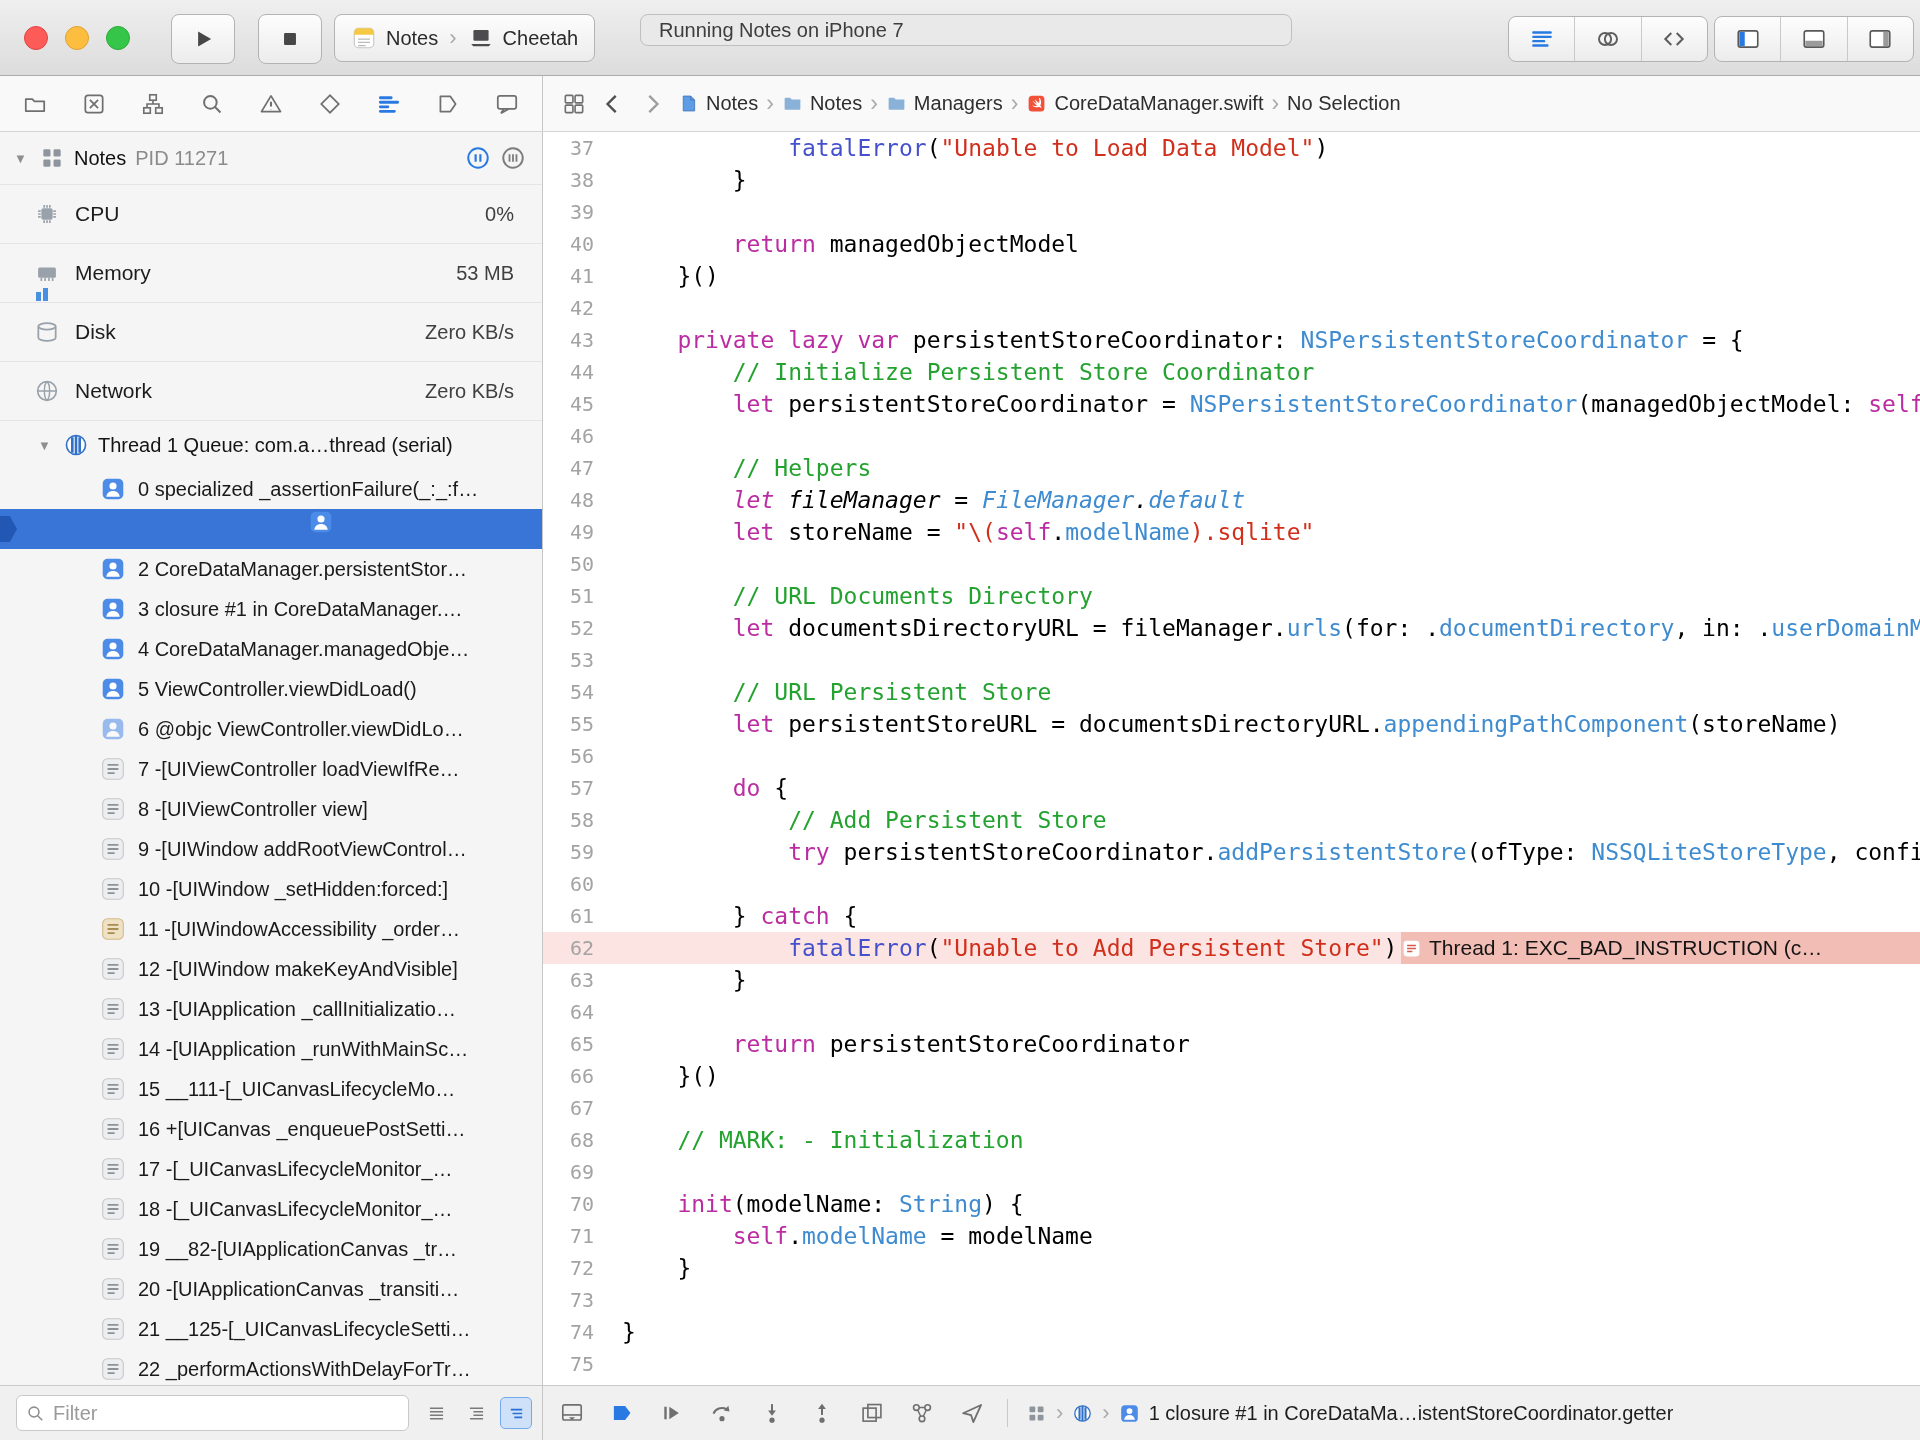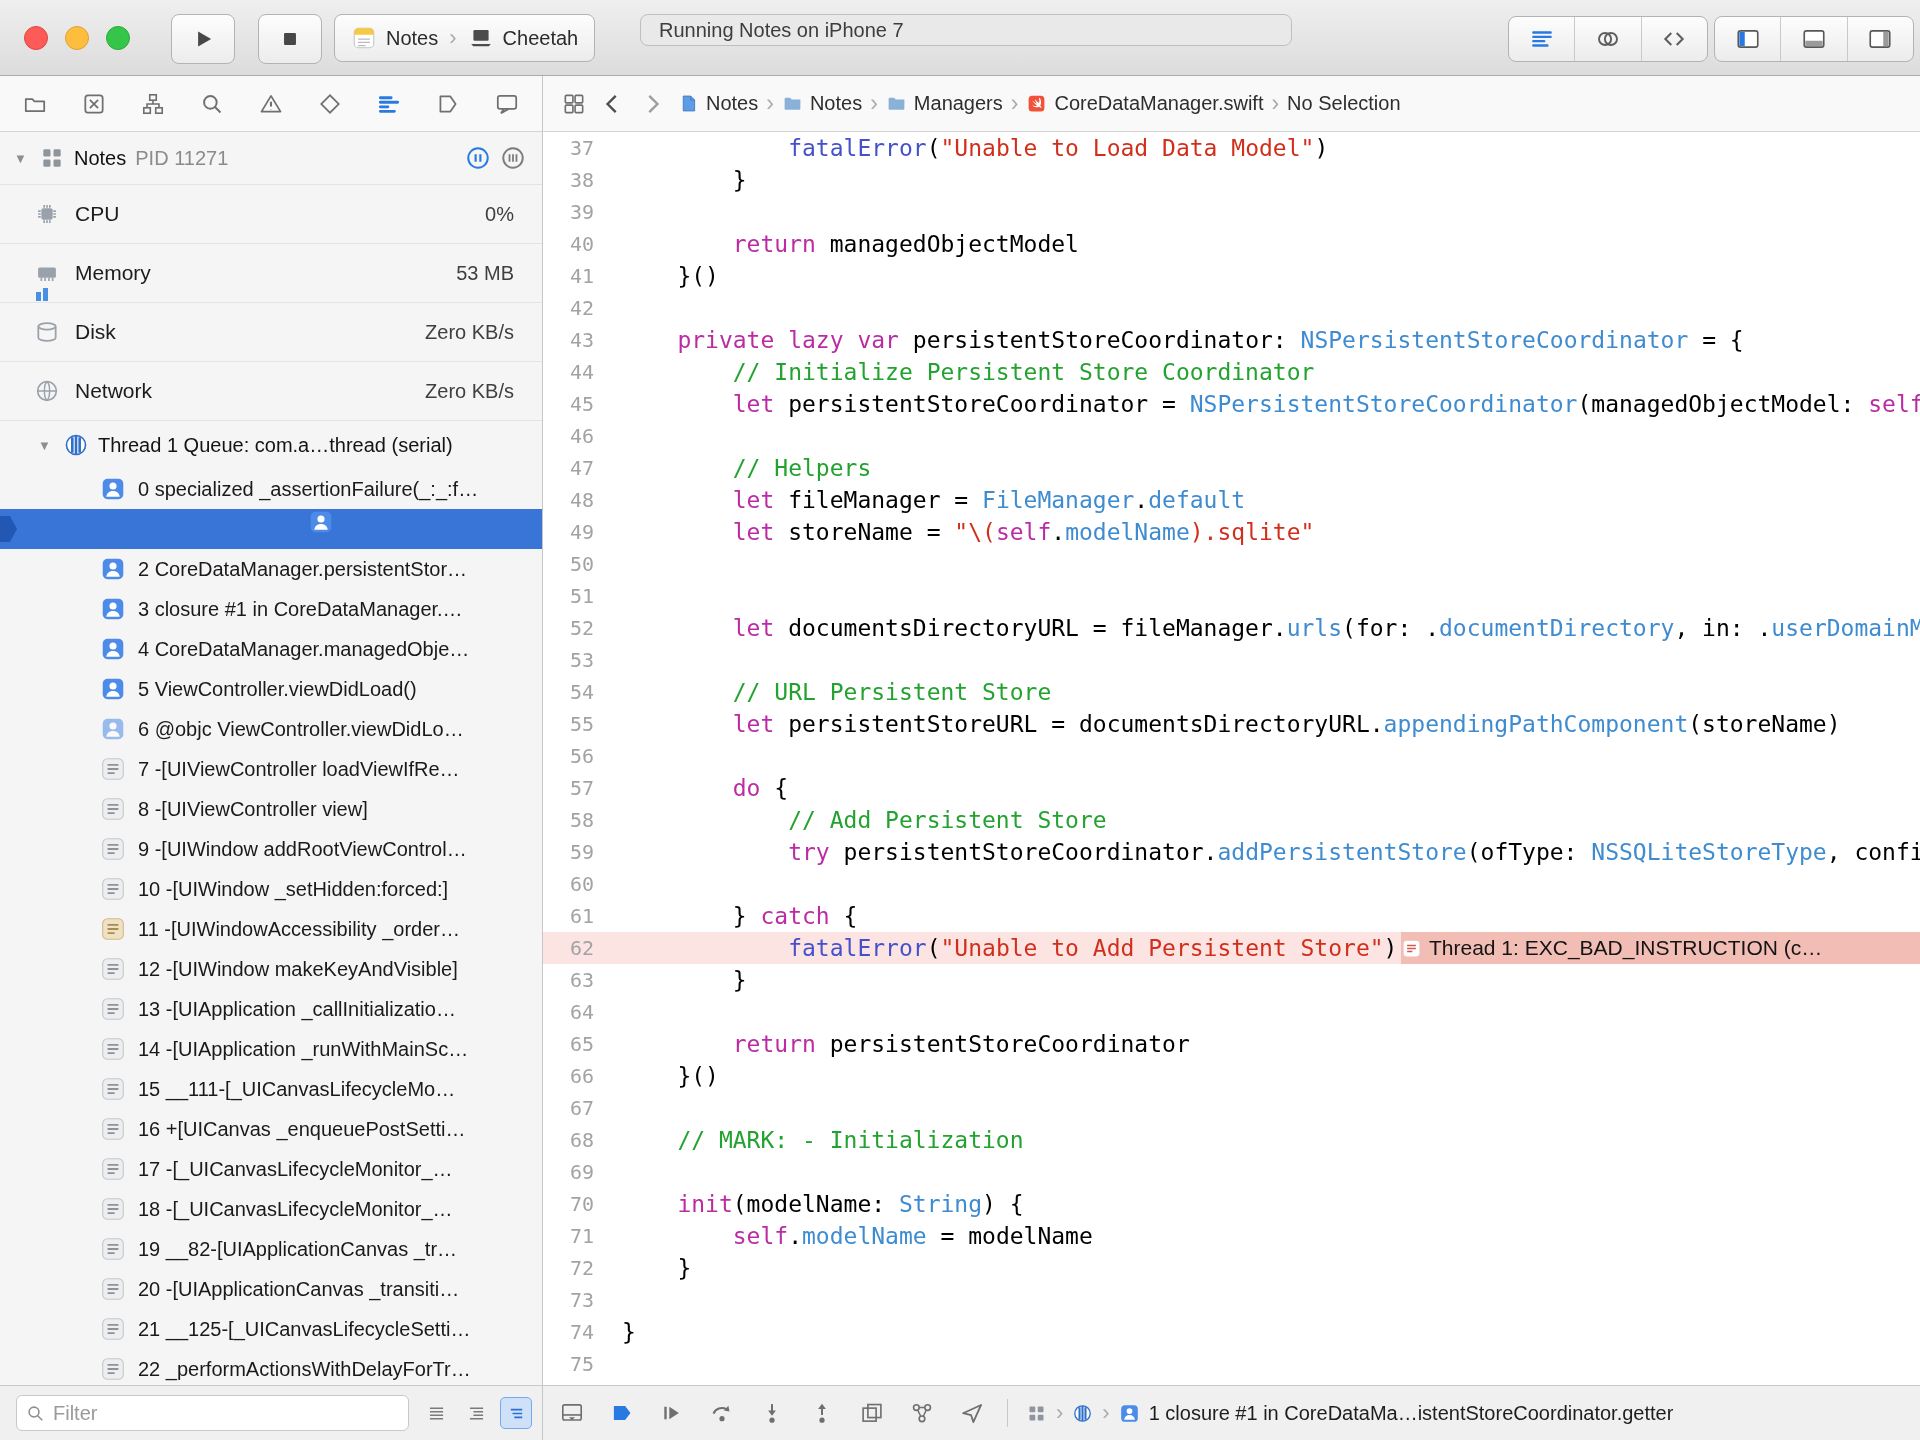--- a/index.html
+++ b/index.html
@@ -681,24 +681,24 @@
       <div class="code-line"><span class="ln">38</span><span class="code-text" style="padding-left: 8ch;"><span class="tk-p">}</span></span></div>
       <div class="code-line"><span class="ln">39</span><span class="code-text" style="padding-left: 0ch;"></span></div>
       <div class="code-line"><span class="ln">40</span><span class="code-text" style="padding-left: 8ch;"><span class="tk-k">return</span><span class="tk-p"> managedObjectModel</span></span></div>
       <div class="code-line"><span class="ln">41</span><span class="code-text" style="padding-left: 4ch;"><span class="tk-p">}()</span></span></div>
       <div class="code-line"><span class="ln">42</span><span class="code-text" style="padding-left: 0ch;"></span></div>
       <div class="code-line"><span class="ln">43</span><span class="code-text" style="padding-left: 4ch;"><span class="tk-k">private</span><span class="tk-p"> </span><span class="tk-k">lazy</span><span class="tk-p"> </span><span class="tk-k">var</span><span class="tk-p"> persistentStoreCoordinator: </span><span class="tk-t">NSPersistentStoreCoordinator</span><span class="tk-p"> = {</span></span></div>
       <div class="code-line"><span class="ln">44</span><span class="code-text" style="padding-left: 8ch;"><span class="tk-c">// Initialize Persistent Store Coordinator</span></span></div>
       <div class="code-line"><span class="ln">45</span><span class="code-text" style="padding-left: 8ch;"><span class="tk-k">let</span><span class="tk-p"> persistentStoreCoordinator = </span><span class="tk-t">NSPersistentStoreCoordinator</span><span class="tk-p">(managedObjectModel: </span><span class="tk-k">self</span></span></div>
       <div class="code-line"><span class="ln">46</span><span class="code-text" style="padding-left: 0ch;"></span></div>
       <div class="code-line"><span class="ln">47</span><span class="code-text" style="padding-left: 8ch;"><span class="tk-c">// Helpers</span></span></div>
-      <div class="code-line"><span class="ln">48</span><span class="code-text" style="padding-left: 8ch;"><span class="tk-k">let</span><span class="tk-p"> fileManager = </span><span class="tk-t">FileManager</span><span class="tk-p">.</span><span class="tk-t">default</span></span></div>
+      <div class="code-line"><span class="ln">48</span><span class="code-text" style="padding-left: 8ch; font-style: italic;"><span class="tk-k">let</span><span class="tk-p"> fileManager = </span><span class="tk-t">FileManager</span><span class="tk-p">.</span><span class="tk-t">default</span></span></div>
       <div class="code-line"><span class="ln">49</span><span class="code-text" style="padding-left: 8ch;"><span class="tk-k">let</span><span class="tk-p"> storeName = </span><span class="tk-s">"\(</span><span class="tk-k">self</span><span class="tk-p">.</span><span class="tk-t">modelName</span><span class="tk-s">).sqlite"</span></span></div>
       <div class="code-line"><span class="ln">50</span><span class="code-text" style="padding-left: 0ch;"></span></div>
-      <div class="code-line"><span class="ln">51</span></div>
+      <div class="code-line"><span class="ln">51</span><span class="code-text" style="padding-left: 8ch;"><span class="tk-c">// URL Documents Directory</span></span></div>
       <div class="code-line"><span class="ln">52</span><span class="code-text" style="padding-left: 8ch;"><span class="tk-k">let</span><span class="tk-p"> documentsDirectoryURL = fileManager.</span><span class="tk-t">urls</span><span class="tk-p">(for: .</span><span class="tk-t">documentDirectory</span><span class="tk-p">, in: .</span><span class="tk-t">userDomainMask</span></span></div>
       <div class="code-line"><span class="ln">53</span><span class="code-text" style="padding-left: 0ch;"></span></div>
       <div class="code-line"><span class="ln">54</span><span class="code-text" style="padding-left: 8ch;"><span class="tk-c">// URL Persistent Store</span></span></div>
       <div class="code-line"><span class="ln">55</span><span class="code-text" style="padding-left: 8ch;"><span class="tk-k">let</span><span class="tk-p"> persistentStoreURL = documentsDirectoryURL.</span><span class="tk-t">appendingPathComponent</span><span class="tk-p">(storeName)</span></span></div>
       <div class="code-line"><span class="ln">56</span><span class="code-text" style="padding-left: 0ch;"></span></div>
       <div class="code-line"><span class="ln">57</span><span class="code-text" style="padding-left: 8ch;"><span class="tk-k">do</span><span class="tk-p"> {</span></span></div>
       <div class="code-line"><span class="ln">58</span><span class="code-text" style="padding-left: 12ch;"><span class="tk-c">// Add Persistent Store</span></span></div>
       <div class="code-line"><span class="ln">59</span><span class="code-text" style="padding-left: 12ch;"><span class="tk-k">try</span><span class="tk-p"> persistentStoreCoordinator.</span><span class="tk-t">addPersistentStore</span><span class="tk-p">(ofType: </span><span class="tk-t">NSSQLiteStoreType</span><span class="tk-p">, configurationName: </span></span></div>
       <div class="code-line"><span class="ln">60</span><span class="code-text" style="padding-left: 0ch;"></span></div>
       <div class="code-line"><span class="ln">61</span><span class="code-text" style="padding-left: 8ch;"><span class="tk-p">} </span><span class="tk-k">catch</span><span class="tk-p"> {</span></span></div>

